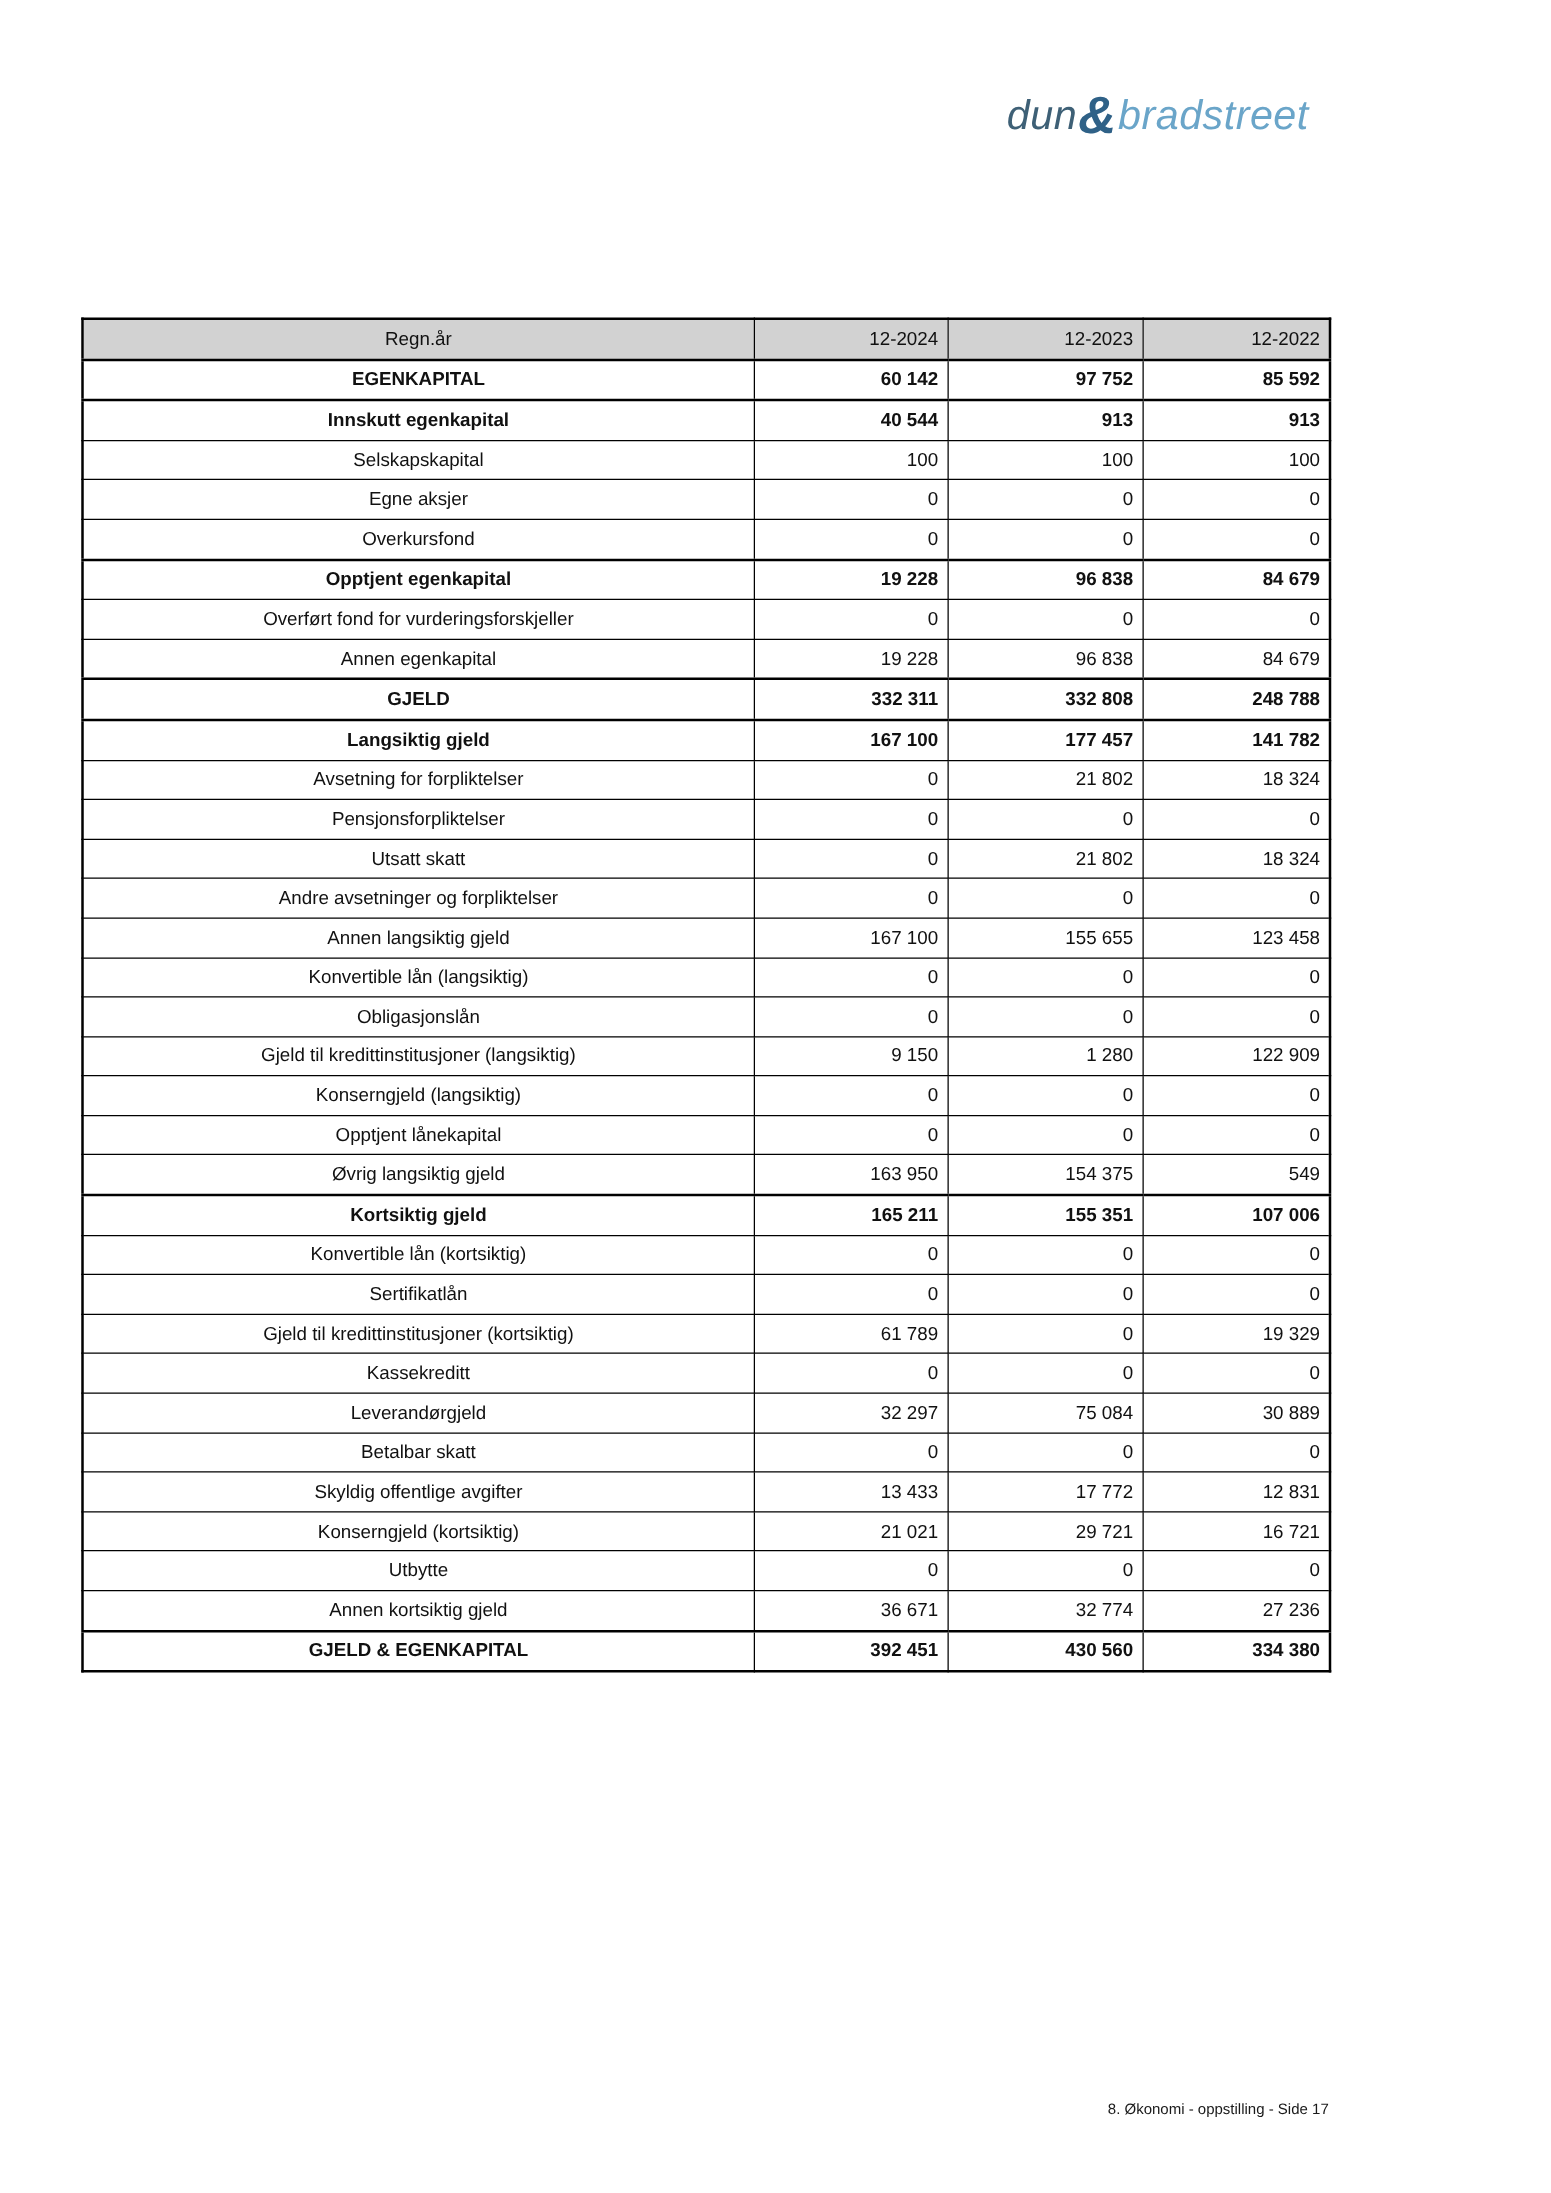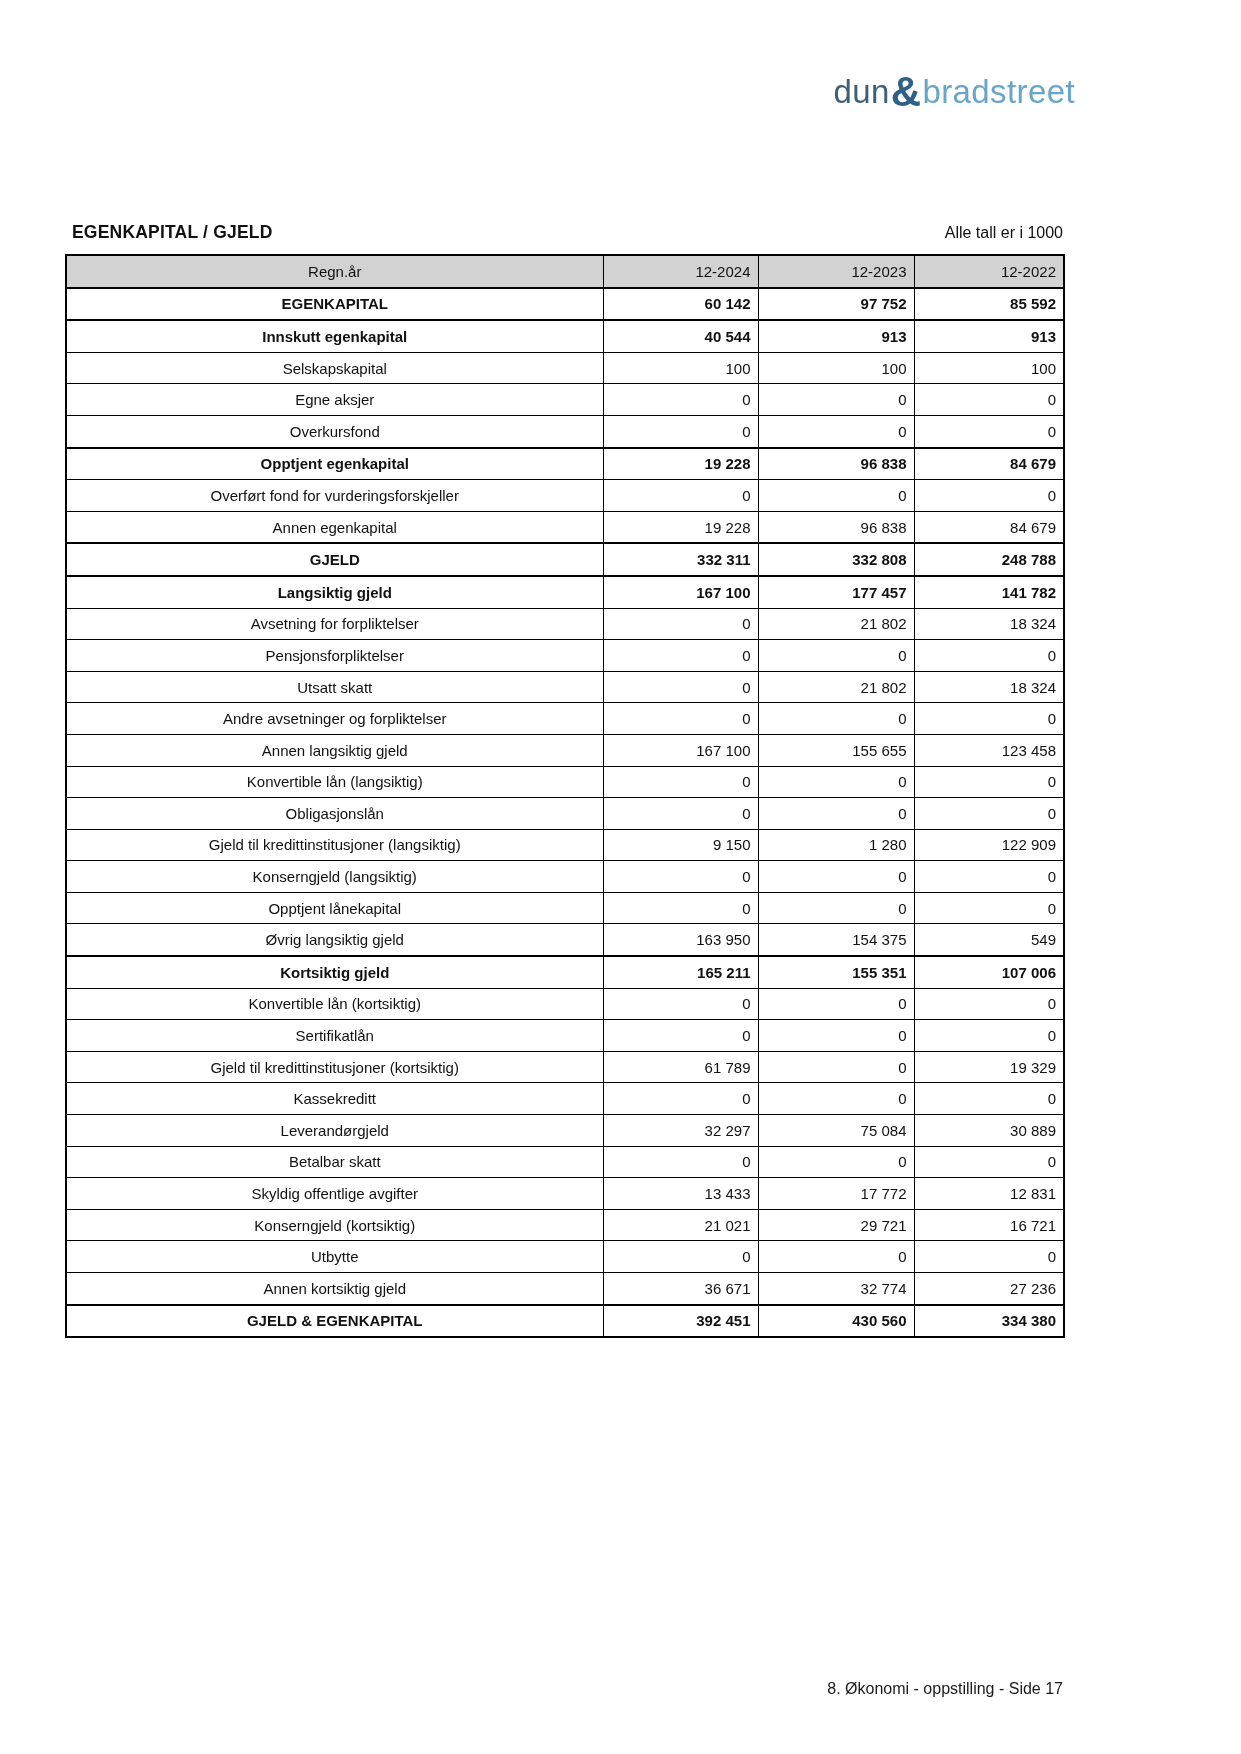--- a/index.html
+++ b/index.html
@@ -6,23 +6,23 @@
   .page{
     position:relative;
     width:1241px;height:1754px;
     background:#ffffff;
     font-family:"Liberation Sans",sans-serif;
     color:#111111;
     overflow:hidden;
   }
   
   .logo{
-    position:absolute;top:68px;right:166px;
+    position:absolute;top:68px;right:194px;
     font-size:33px;font-weight:400;letter-spacing:.4px;
-    white-space:nowrap;line-height:1;
+    white-space:nowrap;line-height:1;font-style:italic;
   }
   .logo-dun{color:var(--logo_dun,#3e6076);}
   .logo-amp{
     color:var(--logo_amp,#2f6187);
     font-size:42px;font-weight:600;
     position:relative;top:3px;margin:0 1px;
   }
   .logo-brad{color:var(--logo_bradstreet,#6aa5c9);}
   
   .title-row{
@@ -44,36 +44,32 @@
     overflow:hidden;white-space:nowrap;
     font-weight:normal;vertical-align:middle;
   }
   thead th{background:var(--header_bg,#d2d2d2);font-weight:bold;}
   th.lbl,td.lbl{text-align:center;}
   th.val,td.val{text-align:right;}
   tr.section td{font-weight:bold;border-top-width:2px;}
   
   .footer{
     position:absolute;top:1680px;right:178px;
-    font-size:16px;color:#1a1a1a;
+    font-size:12px;color:#1a1a1a;
   }
 </style>
 </head>
 <body>
 
 <div class="page">
 
   <div class="logo">
     <span class="logo-dun">dun</span><span class="logo-amp">&amp;</span><span class="logo-brad">bradstreet</span>
   </div>
 
-  <div class="title-row">
-    <span class="page-title">EGENKAPITAL / GJELD</span>
-    <span class="units-note">Alle tall er i 1000</span>
-  </div>
 
   <table class="fin">
     <colgroup>
       <col style="width:537px">
         <col style="width:155px">
         <col style="width:156px">
         <col style="width:150px">
     </colgroup>
     <thead>
       <tr>

